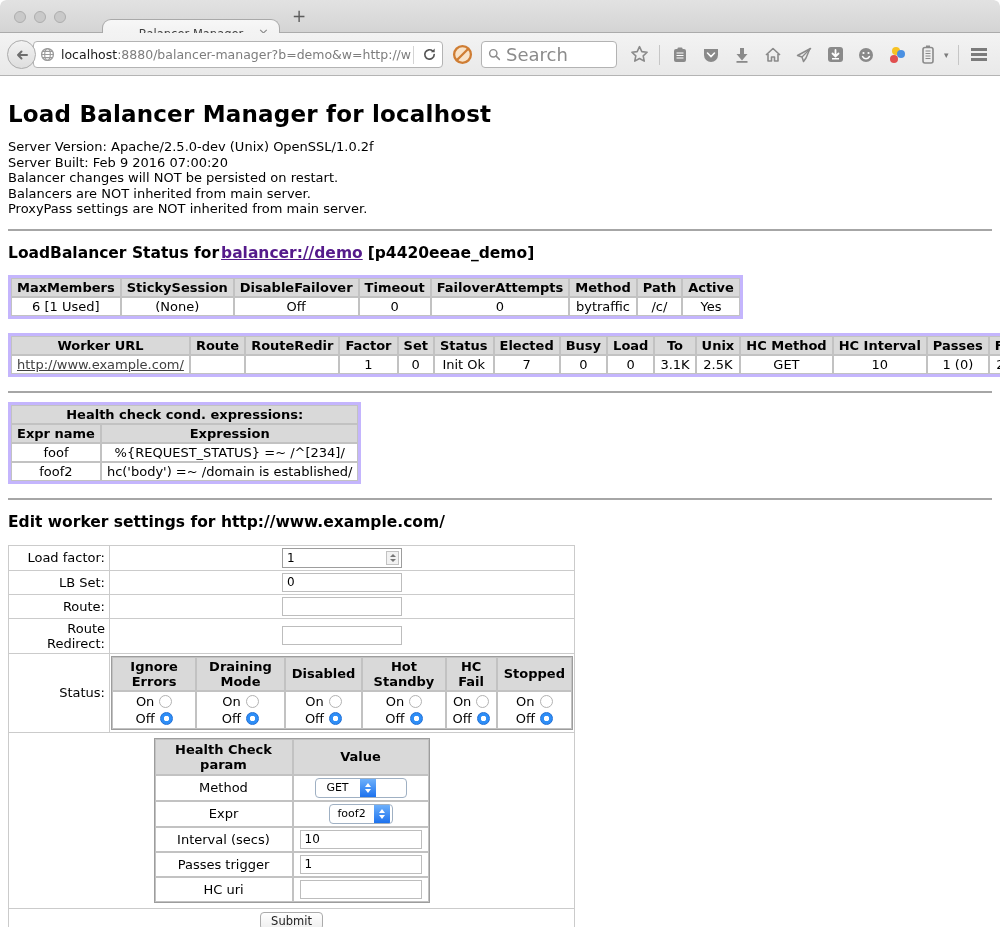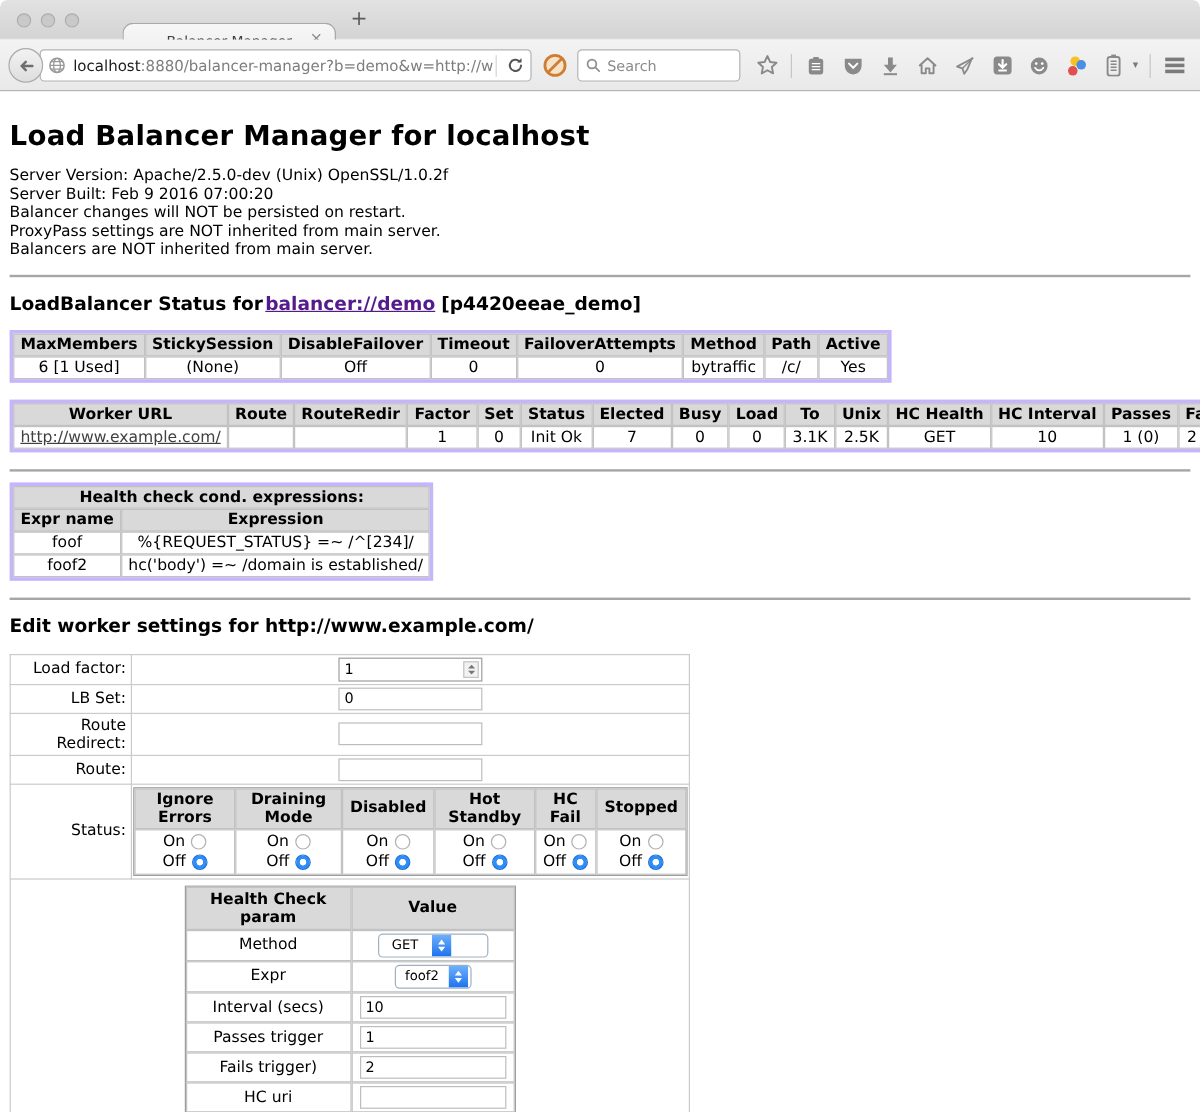--- a/index.html
+++ b/index.html
@@ -25,21 +25,21 @@
   .urlbar { position:absolute; left:33px; top:8px; width:410px; height:27px; background:#fff;
     border:1px solid #b3b3b3; border-radius:4px; display:flex; align-items:center; padding-left:6px; }
   .url-text { flex:1; font-size:12.5px; white-space:nowrap; overflow:hidden; margin-left:6px; }
   .url-host { color:#1b1b1b; }
   .url-rest { color:#7d7d7d; }
   .url-sep { width:1px; height:18px; background:#d4d4d4; margin:0 2px; }
   .reload { width:26px; display:flex; align-items:center; justify-content:center; }
   .blockbtn { position:absolute; left:450px; top:9px; width:24px; height:24px; display:flex; align-items:center; justify-content:center; }
   .searchbar { position:absolute; left:481px; top:8px; width:136px; height:27px; background:#fff;
     border:1px solid #b3b3b3; border-radius:4px; display:flex; align-items:center; padding:0 6px; }
-  .searchbar input { border:none; outline:none; width:100px; font-size:12px; color:#444; background:transparent; margin-left:5px; font-family:inherit; }
+  .searchbar input { border:none; outline:none; width:100px; font-size:18px; color:#444; background:transparent; margin-left:5px; font-family:inherit; }
   .searchbar input::placeholder { color:#8b8b8b; }
   .toolicons { position:absolute; left:628px; top:0; height:43px; display:flex; align-items:center; gap:9px; }
   .ticon { width:22px; height:22px; display:flex; align-items:center; justify-content:center; color:#7b7b7b; }
   .vsep { width:1px; height:20px; background:#c6c6c6; }
   .hamburger { display:inline-block; width:16px; height:2.5px; background:#7b7b7b; box-shadow:0 5px 0 #7b7b7b,0 10px 0 #7b7b7b; margin-bottom:10px; }
   .dots { position:relative; width:16px; height:16px; }
   .dots i { position:absolute; border-radius:50%; width:8px; height:8px; }
   .dots .d-y { background:#f7c223; left:3px; top:0; }
   .dots .d-b { background:#4a90e2; right:0; top:3px; }
   .dots .d-r { background:#e14f4f; left:1px; bottom:0; }
@@ -229,22 +229,22 @@
     </div>
   </div>
 
   <div class="content">
     <h1 class="pagetitle">Load Balancer Manager for localhost</h1>
 
     <div class="info">
       <div>Server Version: Apache/2.5.0-dev (Unix) OpenSSL/1.0.2f</div>
       <div>Server Built: Feb 9 2016 07:00:20</div>
       <div>Balancer changes will NOT be persisted on restart.</div>
+      <div>Balancers are NOT inherited from main server.</div>
       <div>ProxyPass settings are NOT inherited from main server.</div>
-      <div>Balancers are NOT inherited from main server.</div>
     </div>
 
     <hr class="rule">
 
     <h3 class="sect"><span>LoadBalancer Status for</span><a href="#">balancer://demo</a><span class="sfx">[p4420eeae_demo]</span></h3>
 
     <table class="grid">
       <tbody>
           <tr>
         <th style="width:92px">MaxMembers</th>
@@ -276,21 +276,21 @@
         <th style="width:38px">Route</th>
         <th style="width:66px">RouteRedir</th>
         <th style="width:41px">Factor</th>
         <th style="width:25px">Set</th>
         <th style="width:49px">Status</th>
         <th style="width:44px">Elected</th>
         <th style="width:36px">Busy</th>
         <th style="width:33px">Load</th>
         <th style="width:31px">To</th>
         <th style="width:35px">Unix</th>
-        <th style="width:68px">HC Health</th>
+        <th style="width:68px">HC Method</th>
         <th style="width:74px">HC Interval</th>
         <th style="width:45px">Passes</th>
         <th style="width:33px">Fails</th>
 
       </tr>
       <tr>
         <td class="left"><a href="#">http://www.example.com/</a></td>
         <td></td>
         <td></td>
         <td>1</td>
@@ -348,25 +348,25 @@
                   <i class="dn"></i>
                 </span>
           </span>
         </td>
       </tr>
       <tr>
         <td class="flabel">LB Set:</td>
         <td class="fval"><input class="txt" type="text" value="0" style=""></td>
       </tr>
       <tr>
+        <td class="flabel">Route:</td>
+        <td class="fval"><input class="txt" type="text" value="" style=""></td>
+      </tr>
+      <tr>
         <td class="flabel">Route Redirect:</td>
-        <td class="fval"><input class="txt" type="text" value="" style=""></td>
-      </tr>
-      <tr>
-        <td class="flabel">Route:</td>
         <td class="fval"><input class="txt" type="text" value="" style=""></td>
       </tr>
       <tr>
         <td class="flabel">Status:</td>
         <td style="padding:2px 1px">
           <table class="inner" style="width:100%">
             <tbody>
                   <tr>
               <th style="width:97px">Ignore Errors</th>
               <th style="width:95px">Draining Mode</th>
@@ -475,24 +475,20 @@
             </tr>
             <tr>
               <td>Interval (secs)</td>
               <td class="vcell"><input class="hcinput" type="text" value="10" style=""></td>
             </tr>
             <tr>
               <td>Passes trigger</td>
               <td class="vcell"><input class="hcinput" type="text" value="1" style=""></td>
             </tr>
             <tr>
-              <td>Fails trigger)</td>
-              <td class="vcell"><input class="hcinput" type="text" value="2" style=""></td>
-            </tr>
-            <tr>
               <td>HC uri</td>
               <td class="vcell"><input class="hcinput" type="text" value="" style=""></td>
             </tr>
           </tbody>
               </table>
         </td>
       </tr>
       <tr>
         <td colspan="2" class="submitrow" style="padding:3px 0">
           <button class="submit">Submit</button>

